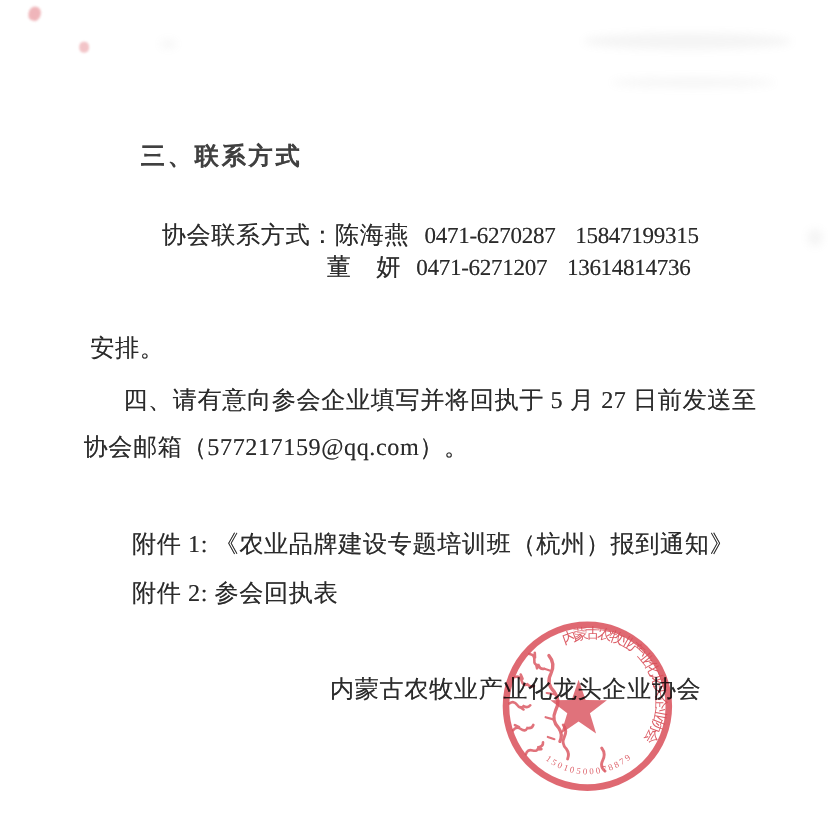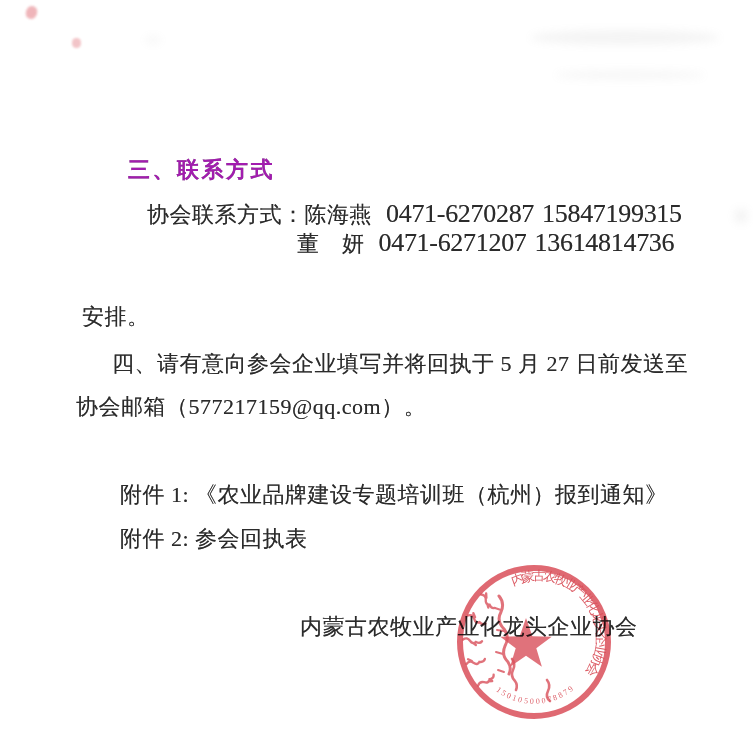--- a/index.html
+++ b/index.html
@@ -14,24 +14,24 @@
 
   
   .doc-line {
     position: absolute;
     font-size: 22px;
     color: #2b2b2b;
     letter-spacing: 0.5px;
     white-space: pre;
     text-shadow: 0 0 0.5px rgba(40,40,40,0.55);
   }
-  .heading { font-weight: 700; letter-spacing: 2.5px; font-size: 22px; color: #a21caf; margin-top: 28px; }
-  .num { font-size: 26px; letter-spacing: -0.3px; }
+  .heading { font-weight: 700; letter-spacing: 2.5px; font-size: 22px; color: #404040; }
+  .num { font-size: 21px; letter-spacing: -0.3px; }
   .g14 { margin-left: 14px; }
-  .g18 { margin-left: 8px; }
+  .g18 { margin-left: 18px; }
 
   
   .speck { position: absolute; border-radius: 45%; filter: blur(0.8px); }
   .speck-red-1 { left: 26px; top: 6px; width: 11px; height: 13px; background: #d6404b; opacity: 0.38; transform: rotate(18deg); }
   .speck-red-2 { left: 72px; top: 38px; width: 9px; height: 10px; background: #d6404b; opacity: 0.30; }
   .ghost { position: absolute; background: #9a9a9a; filter: blur(4px); border-radius: 50%; }
   .ghost-1 { left: 530px; top: 30px; width: 190px; height: 15px; opacity: 0.10; }
   .ghost-2 { left: 555px; top: 70px; width: 150px; height: 10px; opacity: 0.08; }
   .ghost-3 { left: 145px; top: 36px; width: 16px; height: 8px; opacity: 0.08; }
   .ghost-4 { left: 734px; top: 208px; width: 14px; height: 16px; opacity: 0.10; }

